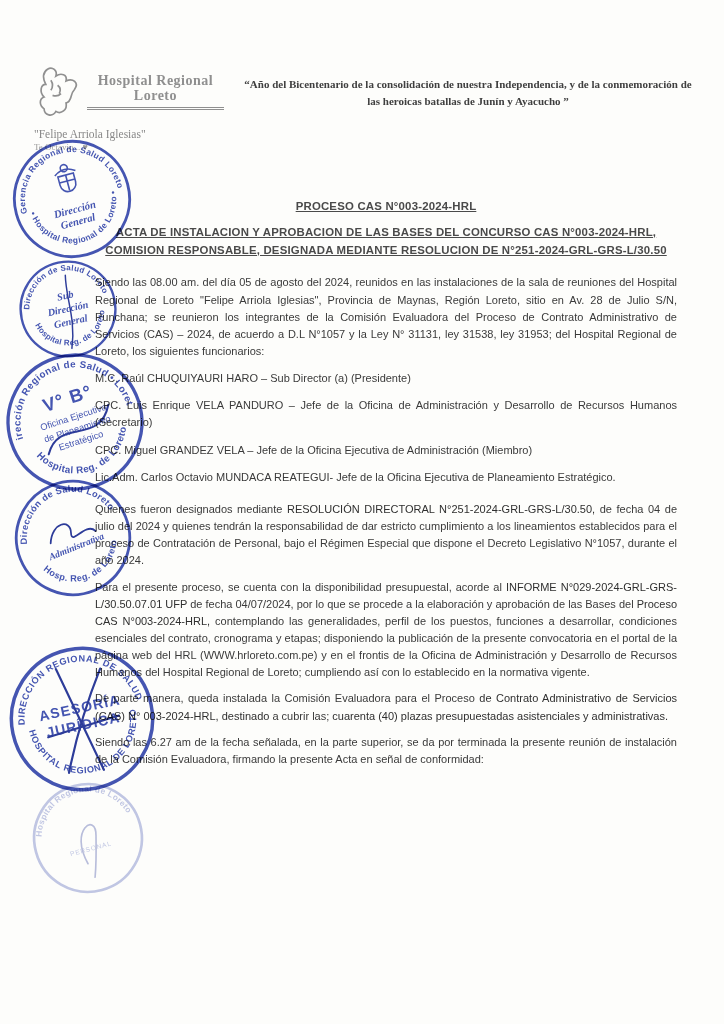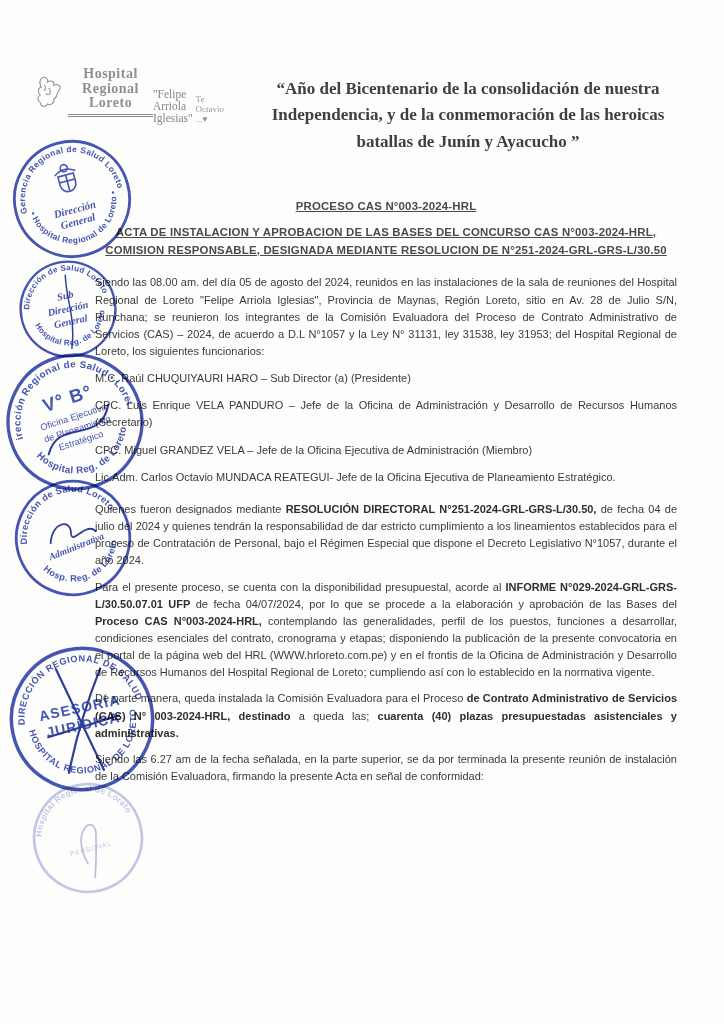--- a/index.html
+++ b/index.html
@@ -2,43 +2,43 @@
 <html><head>
 <meta charset="utf-8">
 <style>
   html,body{margin:0;padding:0;background:#e8e8e8;}
   .page{
     position:relative;width:724px;height:1024px;margin:0 auto;
     background:#fdfdfb;overflow:hidden;
     font-family:"Liberation Sans", sans-serif;color:#3a3a3a;
   }
   
-  .header-logo{position:absolute;left:34px;top:60px;width:190px;display:flex;flex-direction:row;align-items:flex-end;}
+  .header-logo{position:absolute;left:34px;top:60px;width:190px;display:flex;flex-direction:column;align-items:flex-start;}
   .logo-row{display:flex;align-items:center;gap:4px;}
   .logo-word{
     font-family:"Liberation Serif", serif;font-weight:bold;
     color:#8f8f8f;font-size:14px;letter-spacing:.5px;line-height:1.05;
     border-bottom:3px double #8f8f8f;padding-bottom:3px;text-align:center;
   }
   .logo-sub{font-family:"Liberation Serif", serif;color:#878787;font-size:11.5px;margin-top:4px;}
   .logo-tag{font-family:"Liberation Serif", serif;color:#9a9a9a;font-size:9px;margin-top:2px;}
   .quote{
     position:absolute;left:242px;top:76px;width:452px;text-align:center;
     font-family:"Liberation Serif", serif;font-weight:bold;
-    font-size:17px;line-height:1.55;color:#3f3f3f;
+    font-size:11px;line-height:1.55;color:#3f3f3f;
   }
   
   .body-col{position:absolute;left:95px;top:158px;width:582px;font-size:11px;line-height:1.56;margin-top:40px;}
   .doc-title{ text-align:center;text-decoration:underline;font-weight:bold;color:#4a4a4a;font-size:11.4px;letter-spacing:.2px;}
   .doc-title.second{margin-top:8px;}
   .body-col p{margin:0;text-align:justify;}
   .p-gap-lg{margin-top:15px !important;}
   .p-gap{margin-top:10px !important;}
   .p-gap-sm{margin-top:9px !important;}
-  .b{font-weight:bold;color:#2f2f2f;}
+  .b{font-weight:normal;color:#2f2f2f;}
   .u{}
   
   .stamp{position:absolute;mix-blend-mode:multiply;overflow:visible;}
   .st-ring{fill:none;stroke:#4556b4;stroke-width:3.2px;}
   .st-arc{fill:#4556b4;font-size:9.5px;font-weight:bold;letter-spacing:.4px;}
   .st-arc.small{font-size:8.4px;letter-spacing:.6px;}
   .st-big{fill:#4556b4;font-size:15px;font-weight:bold;text-anchor:middle;letter-spacing:1px;}
   .st-small{fill:#4556b4;font-size:9px;text-anchor:middle;}
   .st-script{fill:#4556b4;font-family:"Liberation Serif", serif;font-style:italic;font-weight:bold;font-size:12px;text-anchor:middle;}
   .st-sig{fill:none;stroke:#2d3c9c;stroke-width:2px;stroke-linecap:round;}
@@ -70,21 +70,21 @@
 
     <p class="p-gap-lg"><span>Siendo las 08.00 am. del día 05 de agosto del 2024, reunidos en las instalaciones de la sala de reuniones del Hospital Regional de Loreto "Felipe Arriola Iglesias", Provincia de Maynas, Región Loreto, sitio en Av. 28 de Julio S/N, Punchana; se reunieron los integrantes de la Comisión Evaluadora del Proceso de Contrato Administrativo de Servicios (CAS) – 2024, de acuerdo a D.L N°1057 y la Ley N° 31131, ley 31538, ley 31953; del Hospital Regional de Loreto, los siguientes funcionarios:</span></p>
 
     <p class="p-gap">M.C. Raúl CHUQUIYAURI HARO – Sub Director (a) (Presidente)</p>
     <p class="p-gap">CPC. Luis Enrique VELA PANDURO – Jefe de la Oficina de Administración y Desarrollo de Recursos Humanos (Secretario)</p>
     <p class="p-gap">CPC. Miguel GRANDEZ VELA – Jefe de la Oficina Ejecutiva de Administración (Miembro)</p>
     <p class="p-gap">Lic.Adm. Carlos Octavio MUNDACA REATEGUI- Jefe de la Oficina Ejecutiva de Planeamiento Estratégico.</p>
 
     <p class="p-gap-lg"><span>Quienes fueron designados mediante </span><span class="b">RESOLUCIÓN DIRECTORAL N°251-2024-GRL-GRS-L/30.50,</span><span> de fecha 04 de julio del 2024 y quienes tendrán la responsabilidad de dar estricto cumplimiento a los lineamientos establecidos para el proceso de Contratación de Personal, bajo el Régimen Especial que dispone el Decreto Legislativo N°1057, durante el año 2024.</span></p>
     <p class="p-gap-sm"><span>Para el presente proceso, se cuenta con la disponibilidad presupuestal, acorde al </span><span class="b">INFORME N°029-2024-GRL-GRS-L/30.50.07.01 UFP</span><span> de fecha 04/07/2024, por lo que se procede a la elaboración y aprobación de las Bases del </span><span class="b">Proceso CAS N°003-2024-HRL,</span><span> contemplando las generalidades, perfil de los puestos, funciones a desarrollar, condiciones esenciales del contrato, cronograma y etapas; disponiendo la publicación de la presente convocatoria en el portal de la página web del HRL (</span><span class="u">WWW.hrloreto.com.pe</span><span>) y en el frontis de la Oficina de Administración y Desarrollo de Recursos Humanos del Hospital Regional de Loreto; cumpliendo así con lo establecido en la normativa vigente.</span></p>
-    <p class="p-gap-sm"><span>De parte manera, queda instalada la Comisión Evaluadora para el Proceso </span><span class="b">de Contrato Administrativo de Servicios (CAS) N° 003-2024-HRL, destinado</span><span> a queda las; </span><span class="b">cuarenta (40) plazas presupuestadas asistenciales y administrativas.</span></p>
+    <p class="p-gap-sm"><span>De parte manera, queda instalada la Comisión Evaluadora para el Proceso </span><span class="b">de Contrato Administrativo de Servicios (CAS) N° 003-2024-HRL, destinado</span><span> a cubrir las; </span><span class="b">cuarenta (40) plazas presupuestadas asistenciales y administrativas.</span></p>
     <p class="p-gap-sm"><span>Siendo las 6.27 am de la fecha señalada, en la parte superior, se da por terminada la presente reunión de instalación de la Comisión Evaluadora, firmando la presente Acta en señal de conformidad:</span></p>
   </div>
 
   <svg class="stamp" style="left:10px;top:137px;width:124px;height:124px;transform:rotate(-15deg)" viewBox="0 0 140 140">
     <defs>
       <path id="s0t" d="M 17 70 A 53 53 0 0 1 123 70"></path>
       <path id="s0b" d="M 20 70 A 50 50 0 0 0 120 70"></path>
     </defs>
     <circle class="st-ring" cx="70" cy="70" r="65"></circle>
     <text class="st-arc"><textPath href="#s0t" startOffset="50%" text-anchor="middle">Gerencia Regional de Salud Loreto</textPath></text>

